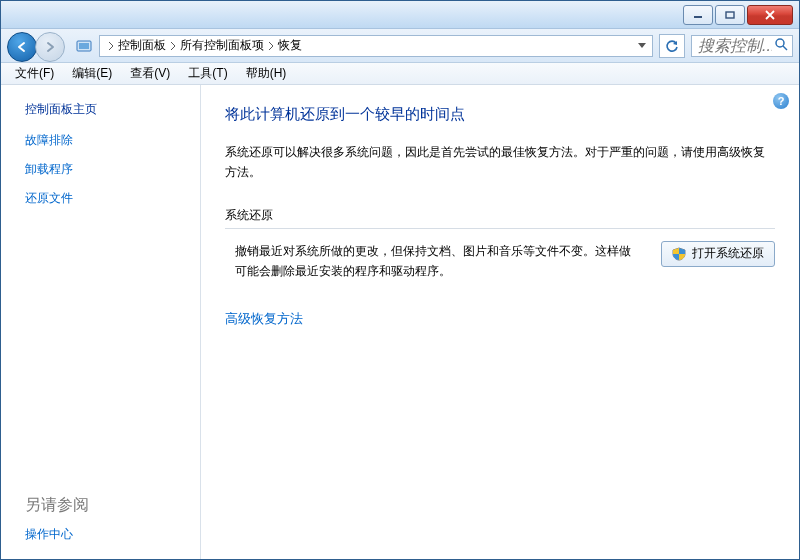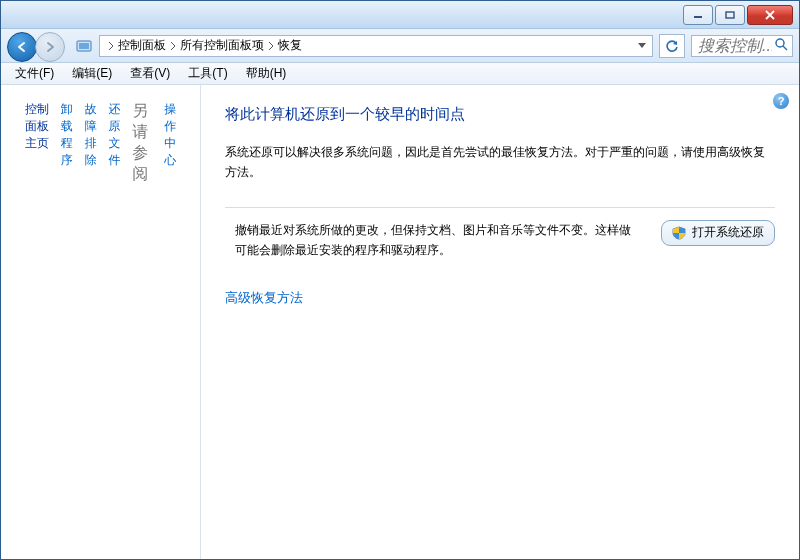--- a/index.html
+++ b/index.html
@@ -23,34 +23,34 @@
   .addr-drop{width:16px;display:flex;align-items:center;justify-content:center;color:#555;cursor:pointer}
   .refresh{width:24px;height:22px;border:1px solid #9fb9d4;background:#fff;display:flex;align-items:center;justify-content:center;cursor:pointer}
   .searchbox{width:102px;height:22px;border:1px solid #9fb9d4;background:#fff;display:flex;align-items:center;padding:0 4px;box-sizing:border-box}
   .searchbox input{border:none;outline:none;flex:1;font-size:16px;font-style:italic;color:#888;width:60px;background:transparent}
   .searchbox .sicon{color:#2b6fb3;cursor:pointer}
   
   .menubar{height:22px;background:linear-gradient(to bottom,#f7fafd,#eaf1f9);border-bottom:1px solid #d0dbe7;display:flex;align-items:center;padding:0 6px;gap:2px;box-sizing:border-box}
   .menuitem{padding:0 8px;cursor:pointer}
   
   .body{flex:1;display:flex;min-height:0}
-  .sidebar{width:200px;border-right:1px solid #d9e1ea;padding:16px 12px 12px 24px;box-sizing:border-box;display:flex;flex-direction:row}
+  .sidebar{width:200px;border-right:1px solid #d9e1ea;padding:16px 12px 12px 24px;box-sizing:border-box;display:flex;flex-direction:column}
   .side-head{color:#003399;font-size:12px;margin-bottom:14px}
   .side-link{color:#0066cc;font-size:12px;margin-bottom:12px;cursor:pointer}
   .side-spacer{flex:1}
   .side-see{color:#7a7a7a;font-size:16px;margin-bottom:10px}
   .content{flex:1;padding:20px 24px 16px 24px;box-sizing:border-box;position:relative}
   .helpicon{position:absolute;top:8px;right:10px;width:16px;height:16px;border-radius:50%;background:radial-gradient(circle at 35% 30%,#8ec5f0,#2a7fcf);color:#fff;font-weight:bold;font-size:11px;display:flex;align-items:center;justify-content:center;cursor:pointer}
   h1.title{color:#003399;font-size:15px;font-weight:normal;margin:0 0 18px 0}
   .para{font-size:12px;line-height:1.7;margin-bottom:24px}
   .section-head{font-size:12px;margin-bottom:4px}
   .hr{border-top:1px solid #d6dde5;margin-bottom:12px}
   .restore-row{display:flex;align-items:flex-start;gap:20px}
   .restore-text{flex:1;font-size:12px;line-height:1.7;padding-left:10px}
-  .action-btn{flex:none;height:24px;padding:0 10px;border:1px solid #8aa9c9;border-radius:9px;background:linear-gradient(to bottom,#f6fafd,#e3edf8);display:flex;align-items:center;gap:6px;cursor:pointer;font-size:12px}
+  .action-btn{flex:none;height:24px;padding:0 10px;border:1px solid #8aa9c9;border-radius:3px;background:linear-gradient(to bottom,#f6fafd,#e3edf8);display:flex;align-items:center;gap:6px;cursor:pointer;font-size:12px}
   .shield{width:14px;height:14px}
   .advlink{color:#0066cc;font-size:13px;margin-top:28px;cursor:pointer;display:inline-block}
 </style>
 </head>
 <body>
 
 <div class="window">
 
   <div class="titlebar">
     <div class="cap-btn">
@@ -137,35 +137,36 @@
     <span class="menuitem">编辑(E)</span>
     <span class="menuitem">查看(V)</span>
     <span class="menuitem">工具(T)</span>
     <span class="menuitem">帮助(H)</span>
   </div>
 
   <div class="body">
 
     <div class="sidebar">
       <div class="side-head">控制面板主页</div>
+      <div class="side-link">故障排除</div>
       <div class="side-link">卸载程序</div>
-      <div class="side-link">故障排除</div>
       <div class="side-link">还原文件</div>
       <div class="side-spacer"></div>
       <div class="side-see">另请参阅</div>
       <div class="side-link" style="margin-bottom:4px">操作中心</div>
     </div>
 
     <div class="content">
       <div class="helpicon">?</div>
 
       <h1 class="title">将此计算机还原到一个较早的时间点</h1>
 
       <div class="para">系统还原可以解决很多系统问题，因此是首先尝试的最佳恢复方法。对于严重的问题，请使用高级恢复方法。</div>
 
+      <div class="section-head">系统还原</div>
       <div class="hr"></div>
 
       <div class="restore-row">
         <div class="restore-text">撤销最近对系统所做的更改，但保持文档、图片和音乐等文件不变。这样做可能会删除最近安装的程序和驱动程序。</div>
         <div class="action-btn">
           <span class="shield">
             <svg width="14" height="14" viewBox="0 0 14 14">
               <path d="M7 1 L13 3 V7 C13 10 10 13 7 13 C4 13 1 10 1 7 V3 Z" fill="#fff" stroke="#333" stroke-width="0.6"></path>
               <path d="M7 1 L13 3 V7 H7 Z" fill="#3b8fd6"></path>
               <path d="M7 1 L1 3 V7 H7 Z" fill="#f4c52e"></path>

